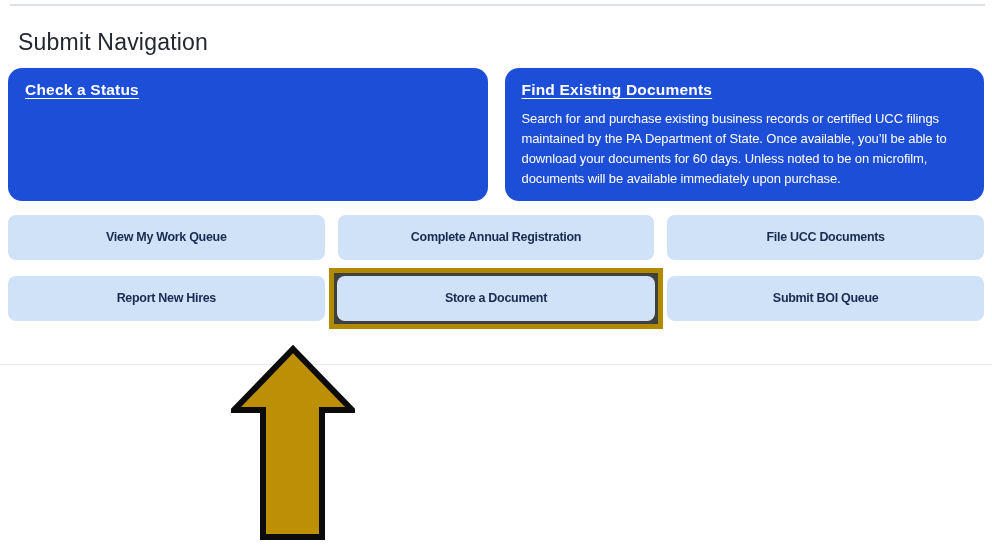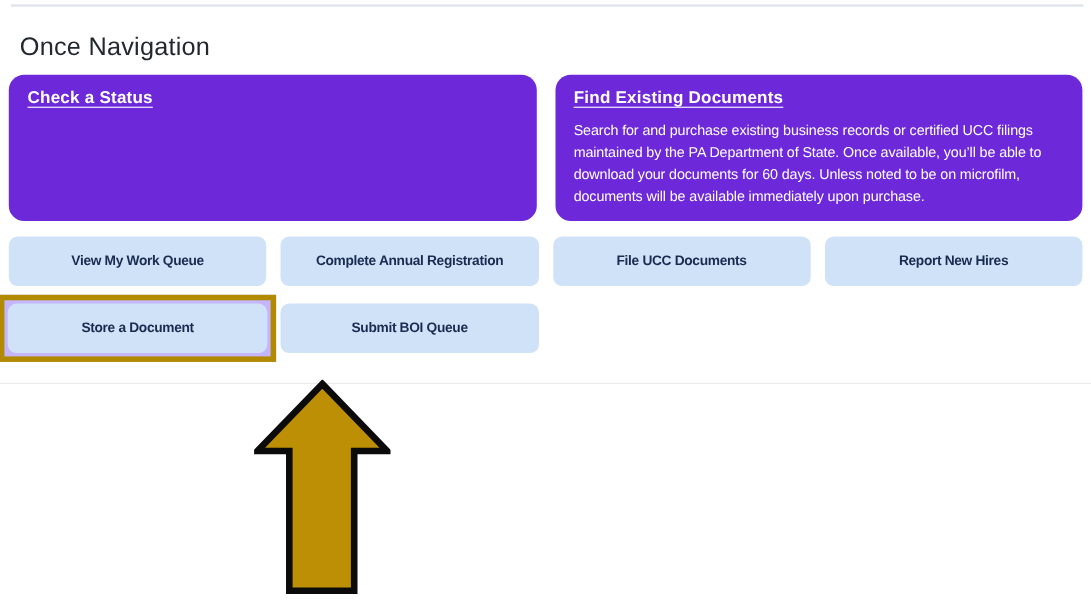--- a/index.html
+++ b/index.html
@@ -13,62 +13,62 @@
     position:absolute;top:4px;left:10px;right:7px;height:2px;
     background:#dde2e8;
   }
   .content{padding:0 8px;}
   .page-title{
     margin:29px 0 12px 10px;
     font-size:23px;font-weight:400;color:#23282f;letter-spacing:.2px;
   }
   .cards{display:flex;gap:17px;}
   .card{
-    flex:1 1 0;background:#6d28d9;border-radius:14px;
+    flex:1 1 0;background:#1d4ed8;border-radius:14px;
     padding:13px 17px 12px;color:#ffffff;box-sizing:border-box;
   }
   .card-title{
     display:inline-block;font-size:15.5px;font-weight:700;color:#ffffff;
     text-decoration:underline;text-underline-offset:3px;letter-spacing:.2px;
     cursor:pointer;
   }
   .card-body{
     margin-top:10px;font-size:13px;line-height:20px;letter-spacing:-.1px;
   }
   .actions{
-    display:grid;grid-template-columns:repeat(4,1fr);
+    display:grid;grid-template-columns:repeat(3,1fr);
     column-gap:13px;row-gap:16px;margin-top:14px;align-items:center;
   }
   .action-btn{
     background:#cfe2f8;color:#192b50;border:none;border-radius:8px;
     min-height:45px;width:100%;box-sizing:border-box;
     display:flex;align-items:center;justify-content:center;text-align:center;
     font-family:inherit;font-size:12.5px;font-weight:700;
     letter-spacing:-.3px;line-height:1.35;padding:6px 6px;cursor:pointer;
   }
   .highlight-wrap{
-    border:5px solid #b18a00;background:#c4b5fd;
+    border:5px solid #b18a00;background:#404040;
     padding:3px;margin:-9px;
   }
   .mid-divider{
     height:1px;background:#e6e8ea;margin:27px -8px 0;
   }
   .annotation-arrow{
     position:absolute;left:231px;top:345px;z-index:5;
     width:124px;height:196px;pointer-events:none;
   }
 </style>
 </head>
 <body>
 
 <div class="top-hairline"></div>
 
 <div class="content">
 
-  <h1 class="page-title">Once Navigation</h1>
+  <h1 class="page-title">Submit Navigation</h1>
 
   <div class="cards">
     <div class="card">
       <span class="card-title">Check a Status</span>
     </div>
     <div class="card">
       <span class="card-title">Find Existing Documents</span>
       <div class="card-body">Search for and purchase existing business records or certified UCC filings maintained by the PA Department of State. Once available, you’ll be able to download your documents for 60 days. Unless noted to be on microfilm, documents will be available immediately upon purchase.</div>
     </div>
   </div>

